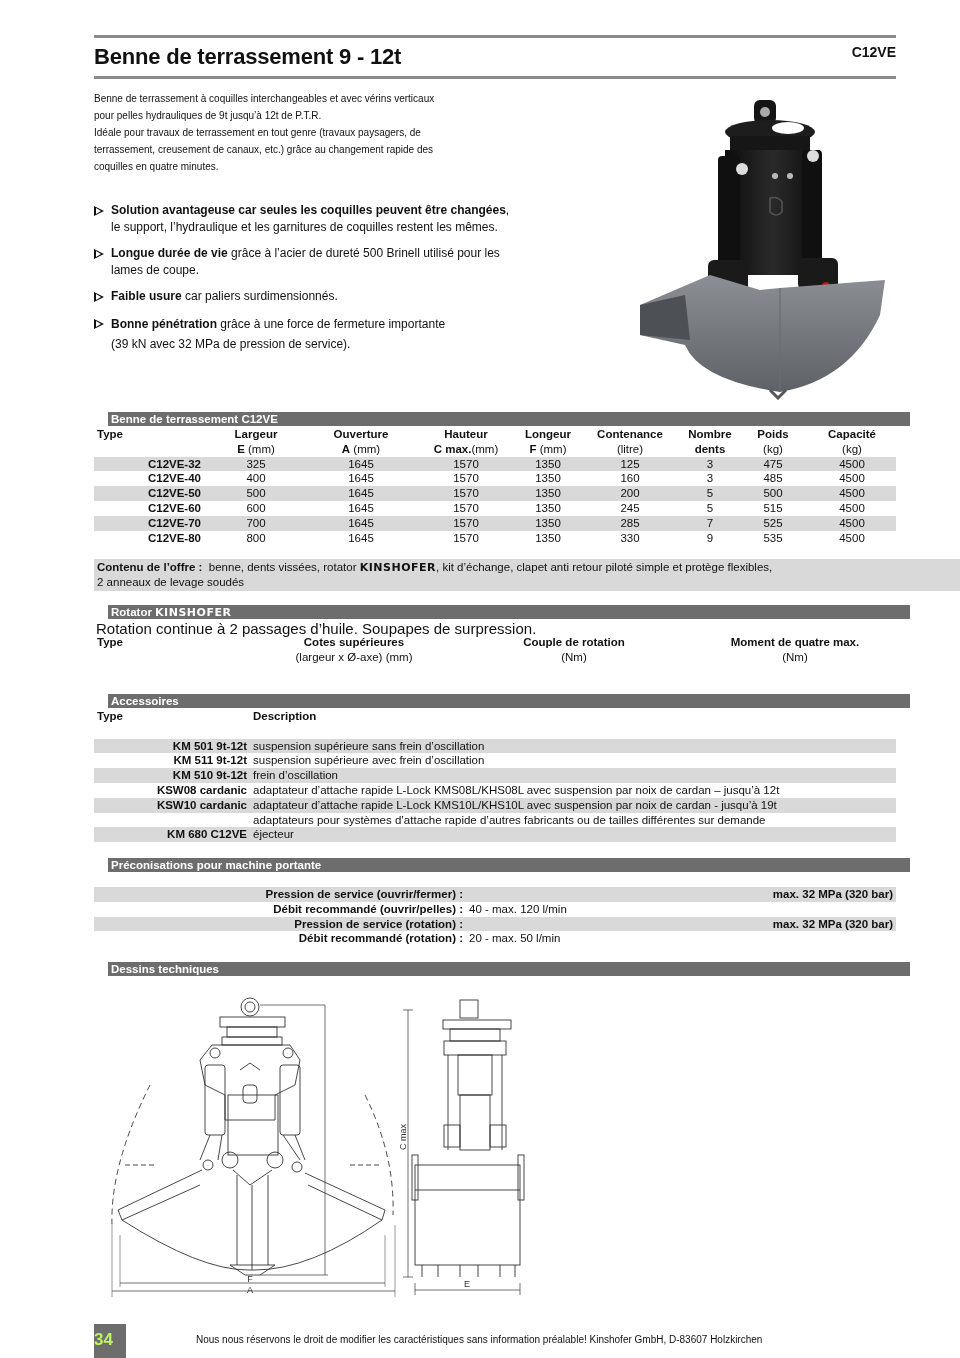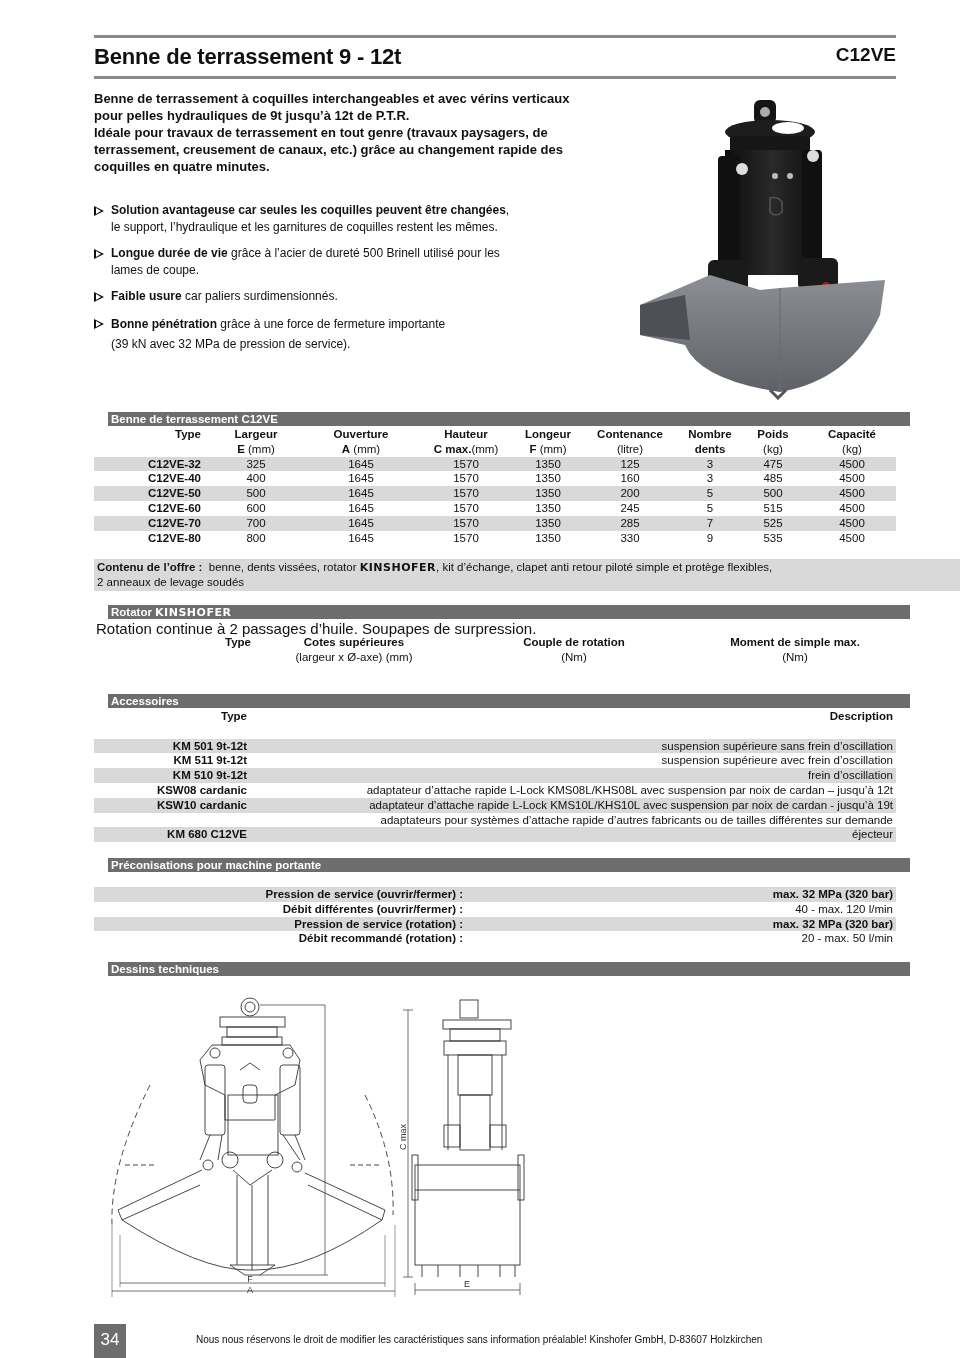--- a/index.html
+++ b/index.html
@@ -1,57 +1,57 @@
 <!DOCTYPE html>
 <html><head>
 <meta charset="utf-8">
 <style>
   * { box-sizing: border-box; margin: 0; padding: 0; }
   html, body { width: 960px; height: 1358px; background: #ffffff; }
   body { position: relative; font-family: "Liberation Sans", sans-serif; color: #111; overflow: hidden; }
 
   .rule { position: absolute; left: 94px; width: 802px; height: 3px; background: #8a8a8a; }
   .title { position: absolute; left: 94px; top: 44px; font-size: 22px; font-weight: bold; letter-spacing: -0.2px; }
-  .code { position: absolute; right: 64px; top: 44px; font-size: 19px; font-weight: bold; }
-
-  .intro { position: absolute; left: 94px; top: 90px; width: 540px; font-size: 13px; font-weight: bold; line-height: 17px; }
+  .code { position: absolute; right: 64px; top: 44px; font-size: 14px; font-weight: bold; }
+
+  .intro { position: absolute; left: 94px; top: 90px; width: 540px; font-size: 10px; font-weight: normal; line-height: 17px; }
   .intro p { margin: 0; }
 
   .bullets { position: absolute; left: 94px; top: 202px; width: 500px; font-size: 12px; line-height: 17px; }
   .bullet { position: relative; padding-left: 17px; margin-bottom: 9px; }
   .bullet .tri { position: absolute; left: 0; top: 4px; width: 0; height: 0;
     border-top: 5px solid transparent; border-bottom: 5px solid transparent; border-left: 10px solid #111; }
   .bullet .tri::after { content: ""; position: absolute; left: -8px; top: -3px; width: 0; height: 0;
     border-top: 3px solid transparent; border-bottom: 3px solid transparent; border-left: 5px solid #fff; }
   .bullet b { font-weight: bold; }
   .bullet .cont { display: block; }
 
   .photo { position: absolute; left: 630px; top: 90px; width: 270px; height: 310px; }
 
   .section-bar { position: absolute; left: 108px; width: 802px; height: 14px; background: #6d6d6d; color: #fff;
     font-size: 11.5px; font-weight: bold; line-height: 14px; padding-left: 3px; }
   .logo { font-family: "DejaVu Sans", sans-serif; font-weight: 900; font-size: 11px; letter-spacing: 0.5px; }
 
   table.spec { position: absolute; left: 94px; width: 802px; border-collapse: collapse; font-size: 11.5px; }
   table.spec td, table.spec th { padding: 0 3px; line-height: 14.8px; height: 14.8px; white-space: nowrap; }
   table.spec th { font-weight: bold; text-align: center; }
-  table.spec th.l, table.spec td.l { text-align: right; margin-left: 27px; }
+  table.spec th.l, table.spec td.l { text-align: left; margin-left: 27px; }
   table.spec td { text-align: center; }
   table.spec td.type { font-weight: bold; text-align: right; padding-left: 8px; }
   table.spec tr.sub td { font-weight: normal; }
   table.spec tr.sub td b { font-weight: bold; }
   tr.shade td { background: #d9d9d9; }
 
   .offer { position: absolute; left: 94px; top: 559px; width: 896px; background: #d9d9d9; font-size: 11.5px; line-height: 15px; padding: 1px 3px; }
   .offer b { font-weight: bold; }
 
   .line-text { position: absolute; left: 97px; font-size: 15px; }
 
-  .pageno { position: absolute; left: 94px; top: 1324px; width: 32px; height: 34px; background: #6d6d6d; color: #ffffff;
-    font-weight: normal; font-size: 17px; text-align: center; line-height: 32px; }
+  .pageno { position: absolute; left: 94px; top: 1324px; width: 32px; height: 34px; background: #6d6d6d; color: #bef264;
+    font-weight: bold; font-size: 17px; line-height: 32px; }
   .footer { position: absolute; left: 196px; top: 1334px; font-size: 10px; color: #111; }
 
   .drawing { position: absolute; }
 </style>
 </head>
 <body>
 
 <div class="rule" style="top:35px;"></div>
 <div class="title">Benne de terrassement 9 - 12t</div>
 <div class="code">C12VE</div>
@@ -246,21 +246,21 @@
       <col style="width:160px">
       <col style="width:200px">
       <col style="width:240px">
       <col style="width:202px">
     </colgroup>
   <tbody>
       <tr>
     <th class="l">Type</th>
     <th>Cotes supérieures</th>
     <th>Couple de rotation</th>
-    <th>Moment de simple max.</th>
+    <th>Moment de quatre max.</th>
   </tr>
   <tr>
     <td></td>
     <td>(largeur x Ø-axe) (mm)</td>
     <td>(Nm)</td>
     <td>(Nm)</td>
   </tr>
 </tbody>
   </table>
 
@@ -315,21 +315,21 @@
   <colgroup>
       <col style="width:372px">
       <col style="width:430px">
     </colgroup>
   <tbody>
       <tr class="shade">
     <td class="type">Pression de service (ouvrir/fermer) :</td>
     <td class="type">max. 32 MPa (320 bar)</td>
   </tr>
   <tr>
-    <td class="type">Débit différentes (ouvrir/fermer) :</td>
+    <td class="type">Débit recommandé (ouvrir/pelles) :</td>
     <td class="l">40 - max. 120 l/min</td>
   </tr>
   <tr class="shade">
     <td class="type">Pression de service (rotation) :</td>
     <td class="type">max. 32 MPa (320 bar)</td>
   </tr>
   <tr>
     <td class="type">Débit recommandé (rotation) :</td>
     <td class="l">20 - max. 50 l/min</td>
   </tr>

